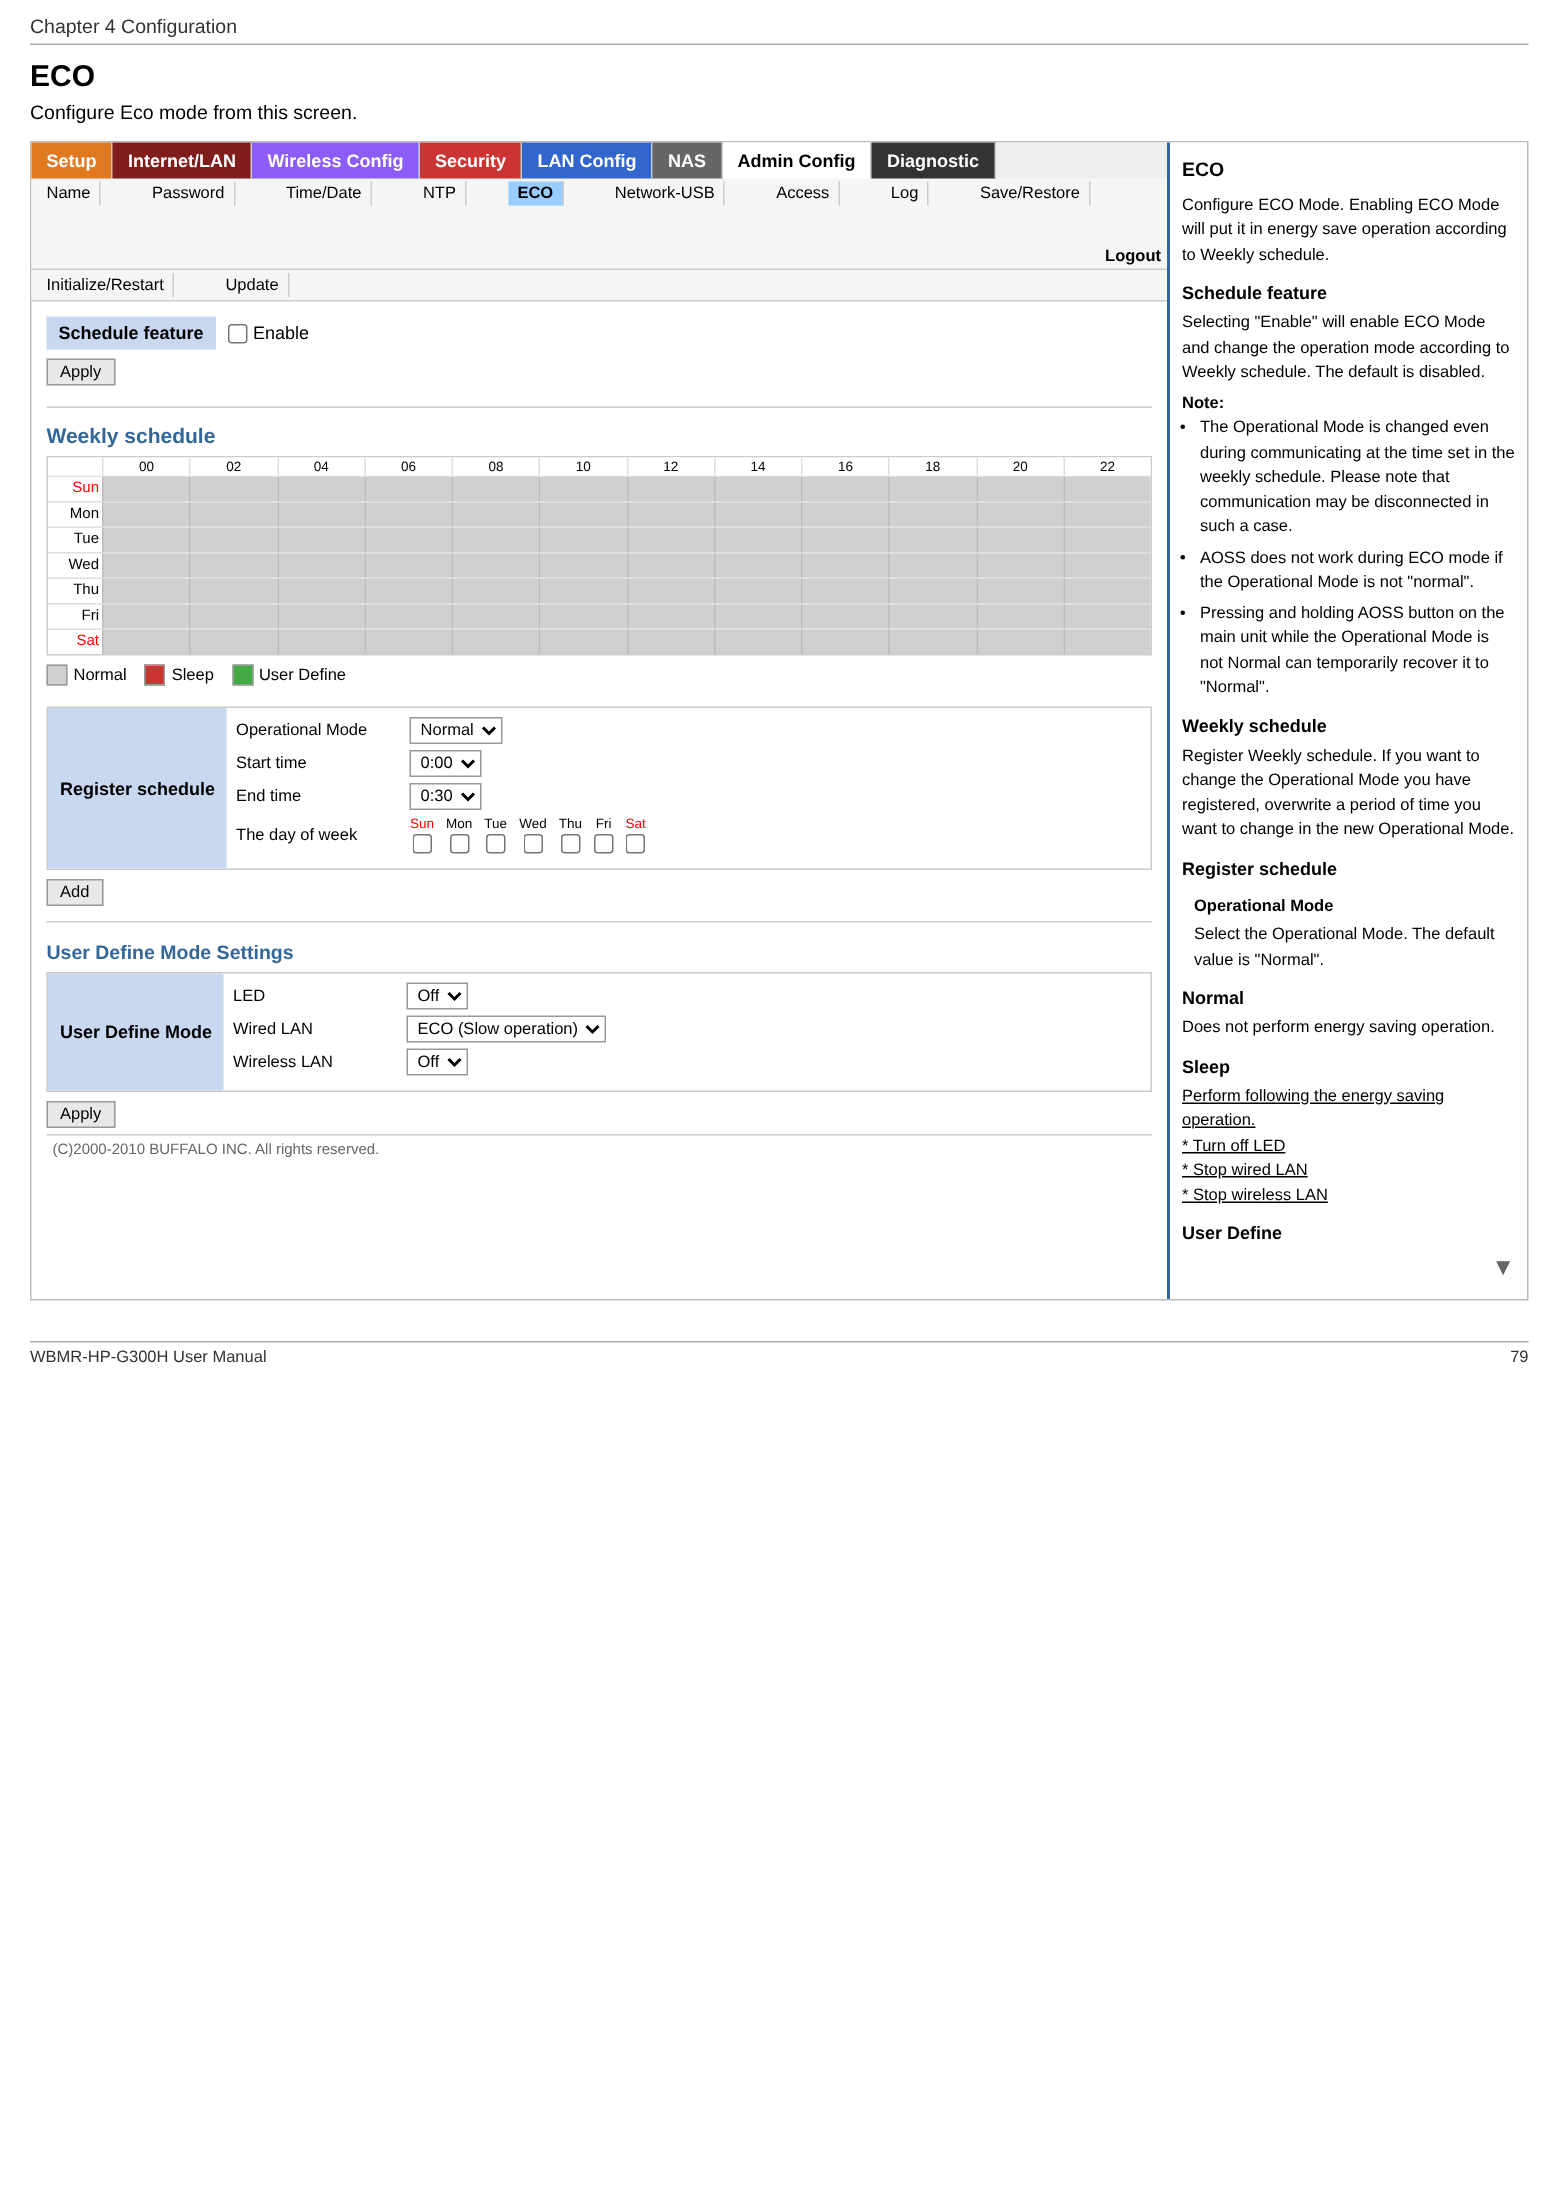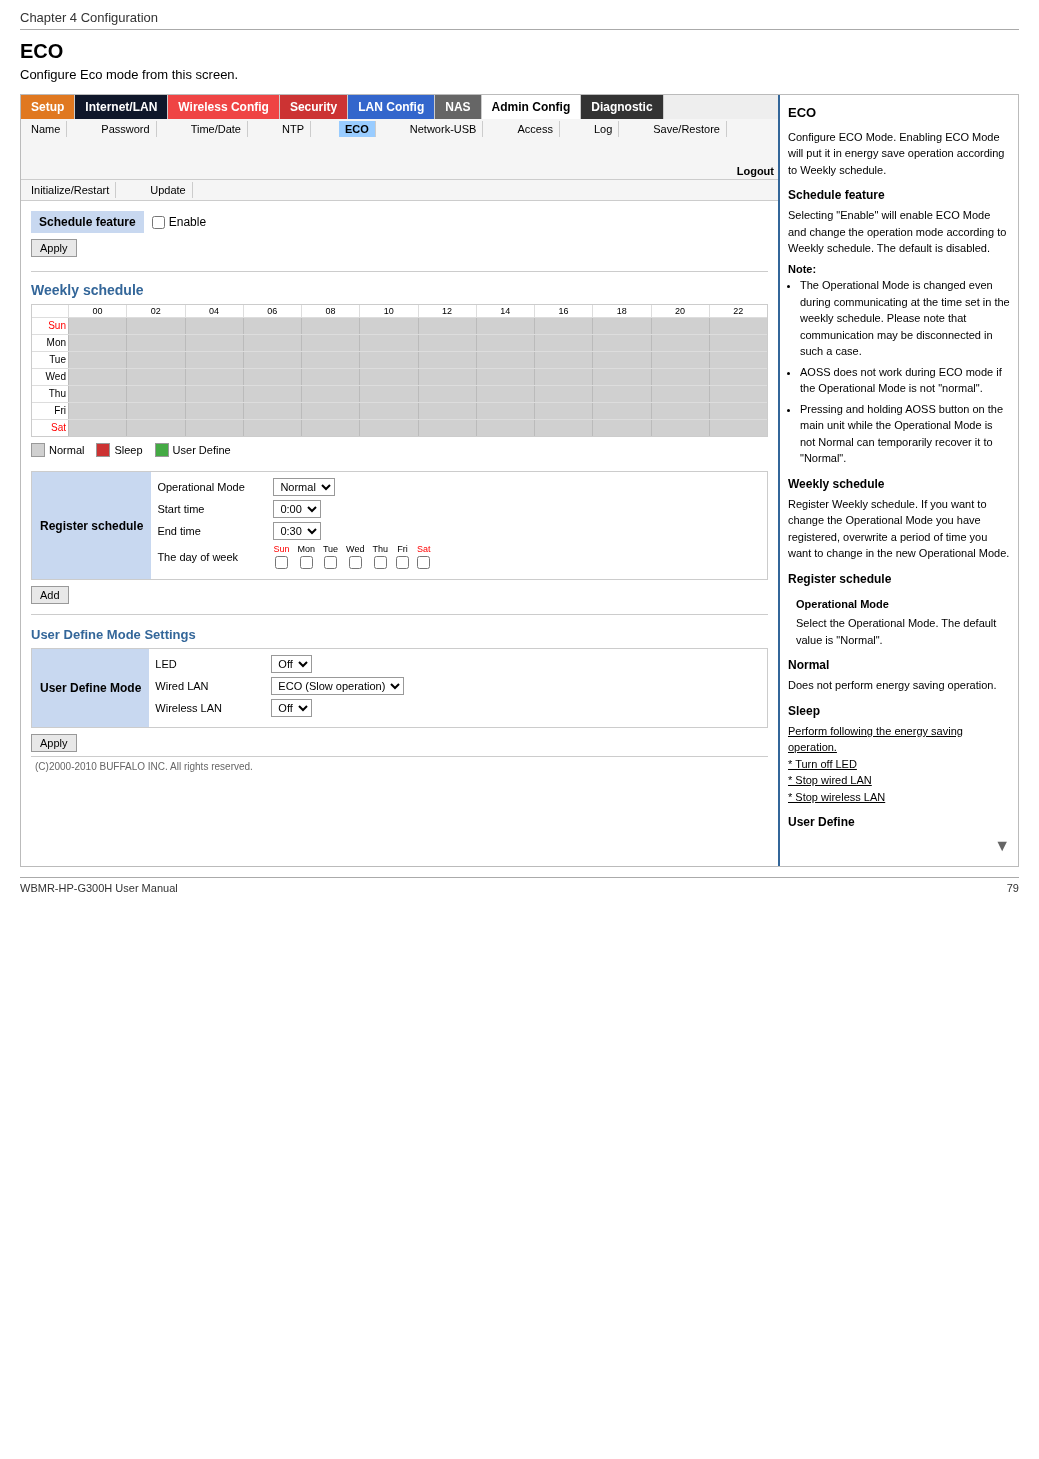--- a/index.html
+++ b/index.html
@@ -1,36 +1,36 @@
 <!DOCTYPE html>
 <html><head>
   <meta charset="utf-8">
   <style>
     * { box-sizing: border-box; margin: 0; padding: 0; }
     body { font-family: Arial, sans-serif; font-size: 12px; background: #fff; color: #000; }
 
     .page-wrapper { padding: 10px 20px; }
     .chapter-header { font-size: 13px; color: #333; border-bottom: 1px solid #aaa; padding-bottom: 4px; margin-bottom: 10px; }
-    .page-footer { font-size: 11px; color: #333; border-top: 1px solid #aaa; padding-top: 4px; margin-top: 10px; display: flex; justify-content: space-between; }
+    .page-footer { font-size: 11px; color: #333; border-top: 1px solid #aaa; padding-top: 4px; margin-top: 27px; display: flex; justify-content: space-between; }
 
     .eco-title { font-size: 20px; font-weight: bold; margin-bottom: 4px; }
     .eco-subtitle { font-size: 13px; margin-bottom: 12px; }
 
     .main-layout { display: flex; gap: 0; border: 1px solid #bbb; }
 
     
     .left-panel { flex: 1; min-width: 0; }
 
     
     .nav-bar { display: flex; background: #eee; }
     .nav-item { padding: 5px 10px; font-size: 12px; font-weight: bold; cursor: pointer; border-right: 1px solid #ccc; }
     .nav-item.active { background: #fff; color: #000; }
     .nav-item.orange { background: #e07820; color: #fff; }
-    .nav-item.green { background: #0f172a; color: #fff; }
-    .nav-item.blue-dark { background: #ef4444; color: #fff; }
+    .nav-item.green { background: #7f1d1d; color: #fff; }
+    .nav-item.blue-dark { background: #8b5cf6; color: #fff; }
     .nav-item.red { background: #cc3333; color: #fff; }
     .nav-item.blue { background: #3366cc; color: #fff; }
     .nav-item.gray { background: #666; color: #fff; }
     .nav-item.dark { background: #333; color: #fff; }
 
     .sub-nav { display: flex; flex-wrap: wrap; border-bottom: 1px solid #ccc; padding: 2px 4px; background: #f5f5f5; align-items: center; gap: 28px; }
     .sub-nav-item { padding: 2px 6px; font-size: 11px; cursor: pointer; border-right: 1px solid #ccc; }
     .sub-nav-item.active { background: #99ccff; font-weight: bold; }
     .logout-btn { margin-left: auto; font-size: 11px; font-weight: bold; cursor: pointer; }
 

